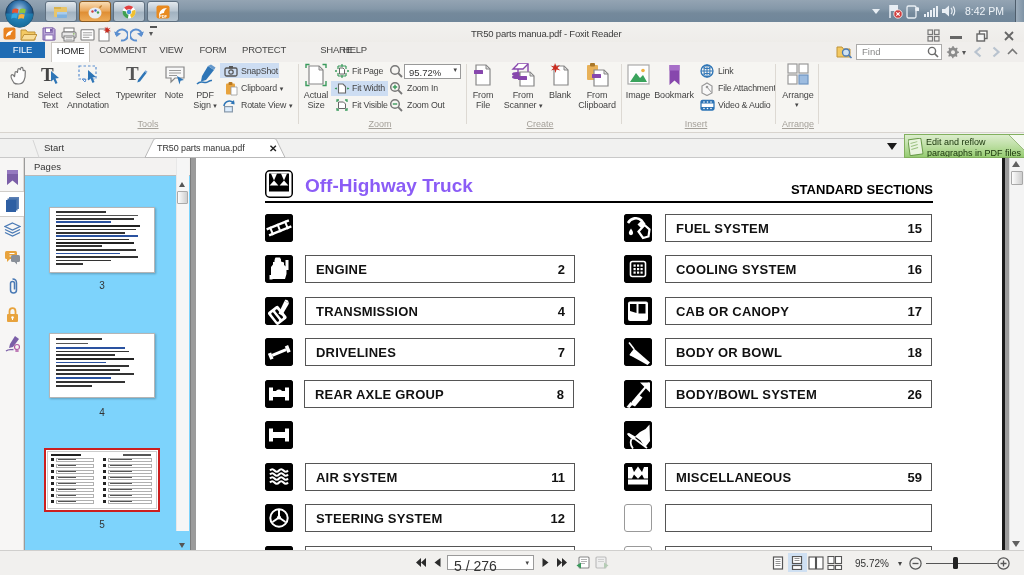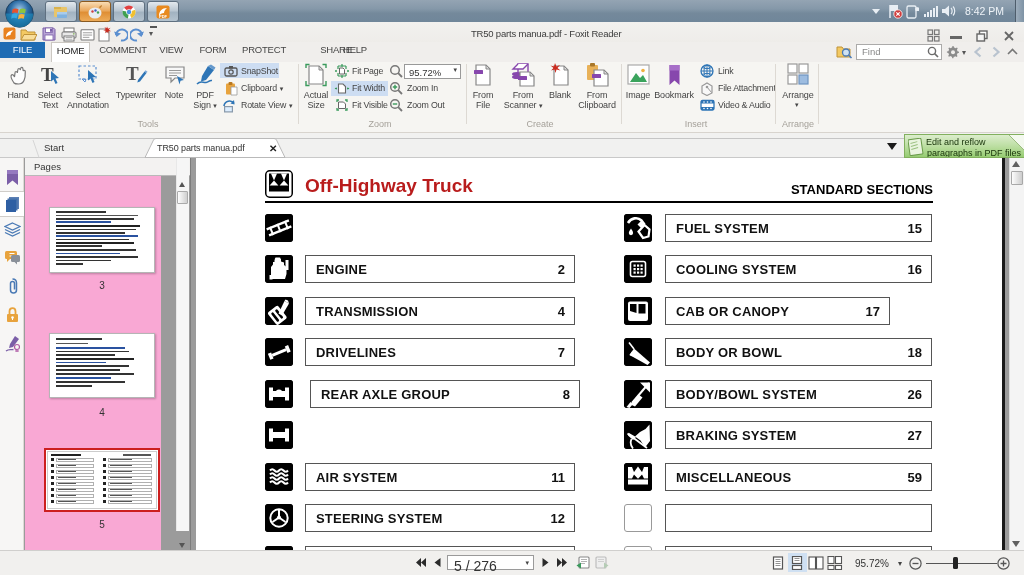--- a/index.html
+++ b/index.html
@@ -21,37 +21,37 @@
 #titletext { position:absolute; left:471px; top:28px; font-size:9.5px; letter-spacing:-0.2px; color:#3c3c3c; }
 
 
 #tabrow { position:absolute; left:0; top:42px; width:1024px; height:20px; background:#f0eeec; }
 .rtab { position:absolute; top:42px; height:16px; line-height:16px; font-size:9.5px; letter-spacing:-0.2px; color:#444; text-align:center; }
 #tab-file { left:0; width:45px; background:#1f6cb4; color:#fff; }
 #tab-home { left:51px; width:39px; background:#fff; color:#222; border:1px solid #ccc8c2; border-bottom:none; height:20px; }
 
 
 #ribbon { position:absolute; left:0; top:62px; width:1024px; height:71px; background:#f6f5f2; border-bottom:1px solid #d8d4ce; }
-.rlabel { position:absolute; font-size:9px; color:#a5a19a; width:80px; text-align:center; }
+.rlabel { position:absolute; font-size:9px; color:#a5a19a; width:80px; text-align:center;text-decoration:underline; }
 .rsep { position:absolute; height:60px; width:1px; background:#ddd9d3; }
 .rsmall { position:absolute; height:15px; font-size:8.8px; letter-spacing:-0.2px; color:#444; line-height:15px; white-space:nowrap; }
 .hl { background:#cdddf2; }
 .da:after { content:"▾"; font-size:7px; color:#444; margin-left:3px; }
 
 
 #doctabs { position:absolute; left:0; top:133px; width:1024px; height:25px; background:#f1f1f0; border-bottom:1px solid #c9c9c9; }
 #doctabs:after { content:""; position:absolute; left:0; top:5px; width:1024px; height:1px; background:#c5c5c5; }
 .dtab { position:absolute; font-size:11px; color:#333; }
 #tooltip { position:absolute; left:904px; top:134px; width:121px; height:24px; overflow:hidden;
   background:linear-gradient(#dcedcd 0%, #b9dd9e 55%, #96cc72 100%); border:1px solid #82b05e; font-size:9px; color:#173209; z-index:5; line-height:11px; white-space:nowrap; }
 
 
 #main { position:absolute; left:0; top:158px; width:1024px; height:392px; background:#9b9b9b; }
 #iconstrip { position:absolute; left:0; top:0; width:24px; height:392px; background:#f7f6f5; border-right:1px solid #dddad6; }
-#pagespanel { position:absolute; left:25px; top:0; width:136px; height:392px; background:#f9a8d4; }
+#pagespanel { position:absolute; left:25px; top:0; width:166px; height:392px; background:#7dd3fc; }
 #panelhead { position:absolute; left:0px; top:0; width:165px; height:18px; background:#f3f2f1; border-bottom:1px solid #b9b9b9; font-size:9.5px; color:#333; }
 #canvasedge { position:absolute; left:190px; top:0; width:1px; height:392px; background:#7c7c7c; }
 #page { position:absolute; left:196px; top:0; width:806px; height:392px; background:#fff; overflow:hidden; }
 #pageborder { position:absolute; left:1002px; top:0; width:3px; height:392px; background:#1a1a1a; }
 #vscroll { position:absolute; left:1009px; top:0; width:15px; height:392px; background:#f4f4f4; border-left:1px solid #dedede; }
 
 
 .icbox { position:absolute; width:28px; height:28px; background:#000; border-radius:3px; }
 .secbox { position:absolute; width:270px; height:28px; border:1px solid #555; background:#fff;
   font-weight:bold; font-size:13px; color:#111; }
@@ -604,21 +604,21 @@
     <div id="page">
 
       <svg style="position:absolute;left:69px;top:12px;" width="28" height="28" viewBox="0 0 28 28">
         <rect x="0.75" y="0.75" width="26.5" height="26.5" rx="4" fill="#fff" stroke="#000" stroke-width="1.5"></rect>
         <rect x="4" y="3.5" width="20" height="18" fill="#000"></rect>
         <polygon points="6,3.5 12,3.5 9,10.5" fill="#fff"></polygon>
         <polygon points="16,3.5 22,3.5 19,10.5" fill="#fff"></polygon>
         <polygon points="9,10.5 13.4,15.6 4.6,15.6" fill="#fff"></polygon>
         <polygon points="19,10.5 23.4,15.6 14.6,15.6" fill="#fff"></polygon>
       </svg>
-      <div style="position:absolute;left:109px;top:17px;font-size:19px;font-weight:bold;color:#b91c1c;">Off-Highway Truck</div>
+      <div style="position:absolute;left:109px;top:17px;font-size:19px;font-weight:bold;color:#8b5cf6;">Off-Highway Truck</div>
       <div style="position:absolute;left:437px;top:24px;width:300px;text-align:right;font-size:13px;font-weight:bold;color:#000;">STANDARD SECTIONS</div>
       <div style="position:absolute;left:69px;top:43px;width:668px;height:2px;background:#000;"></div>
       <svg class="icbox" style="left:69px;top:55.5px;" width="28" height="28" viewBox="0 0 28 28">
           <rect width="28" height="28" rx="3" fill="#000"></rect>
           <g transform="rotate(-22 14 14)">
             <rect x="2" y="9.5" width="24" height="2.4" fill="#fff"></rect>
             <rect x="2" y="16" width="24" height="2.4" fill="#fff"></rect>
             <rect x="5" y="9.5" width="2" height="9" fill="#fff"></rect>
             <rect x="13" y="9.5" width="2" height="9" fill="#fff"></rect>
             <rect x="21" y="9.5" width="2" height="9" fill="#fff"></rect>
@@ -678,21 +678,21 @@
       <div class="secbox" style="left:109px;top:138.5px;">
           <span class="nm">TRANSMISSION</span>
           <span class="no">4</span>
         </div>
       <svg class="icbox" style="left:428px;top:138.5px;" width="28" height="28" viewBox="0 0 28 28">
           <rect width="28" height="28" rx="3" fill="#000"></rect>
           <rect x="4" y="4.5" width="20" height="19.5" rx="2" fill="#fff"></rect>
           <path d="M6 7 L12.5 7 L12.5 16 L6 14 Z" fill="#000"></path>
           <path d="M14.5 7 L21.5 7 L21.5 16.5 L14.5 16.5 Z" fill="#000"></path>
         </svg>
-      <div class="secbox" style="left:469px;top:138.5px;width:225px;padding-left:29px;">
+      <div class="secbox" style="left:469px;top:138.5px;width:267px;padding-left:29px;">
           <span class="nm">CAB OR CANOPY</span>
           <span class="no">17</span>
         </div>
       <svg class="icbox" style="left:69px;top:180.0px;" width="28" height="28" viewBox="0 0 28 28">
           <rect width="28" height="28" rx="3" fill="#000"></rect>
           <g transform="rotate(-22 14 14)">
             <rect x="3" y="11.5" width="3.5" height="6.5" fill="#fff"></rect>
             <rect x="6.5" y="13" width="15" height="3" fill="#fff"></rect>
             <rect x="21.5" y="11" width="3.5" height="7" fill="#fff"></rect>
           </g>
@@ -711,21 +711,21 @@
           <span class="nm">BODY OR BOWL</span>
           <span class="no">18</span>
         </div>
       <svg class="icbox" style="left:69px;top:221.5px;" width="28" height="28" viewBox="0 0 28 28">
           <rect width="28" height="28" rx="3" fill="#000"></rect>
           <rect x="4" y="7.5" width="4" height="13" fill="#fff"></rect>
           <rect x="20" y="7.5" width="4" height="13" fill="#fff"></rect>
           <rect x="8" y="11" width="12" height="6" fill="#fff"></rect>
           <circle cx="14" cy="13" r="3.5" fill="#fff"></circle>
         </svg>
-      <div class="secbox" style="left:114px;top:221.5px;">
+      <div class="secbox" style="left:108px;top:221.5px;">
           <span class="nm">REAR AXLE GROUP</span>
           <span class="no">8</span>
         </div>
       <svg class="icbox" style="left:428px;top:221.5px;" width="28" height="28" viewBox="0 0 28 28">
           <rect width="28" height="28" rx="3" fill="#000"></rect>
           <polygon points="16,2.5 26,2.5 26,12.5" fill="#fff"></polygon>
           <path d="M25 3 L8 23" stroke="#fff" stroke-width="2"></path>
           <polygon points="6.5,24.5 14.5,14.5 18.5,17.5 11,26.5" fill="#fff"></polygon>
           <polygon points="2.5,27 6.5,22 9,24 5.5,28" fill="#fff"></polygon>
         </svg>
@@ -739,24 +739,20 @@
           <rect x="20" y="7.5" width="4" height="13" fill="#fff"></rect>
           <rect x="8" y="11" width="12" height="6" fill="#fff"></rect>
         </svg>
       <svg class="icbox" style="left:428px;top:263.0px;" width="28" height="28" viewBox="0 0 28 28">
           <rect width="28" height="28" rx="3" fill="#000"></rect>
           <polygon points="25.5,3.5 26,20 21,26.5 16.5,19.5 11,15.5 16,11 21.5,8" fill="#fff"></polygon>
           <path d="M3.5 12.5 L23 27" stroke="#fff" stroke-width="1.8"></path>
           <path d="M7.5 18 C6 21.5 6.5 24.5 9 27.5" stroke="#fff" stroke-width="1.8" fill="none"></path>
           <polygon points="5,12 12,16 9,19 4,14.5" fill="#fff"></polygon>
         </svg>
-      <div class="secbox" style="left:469px;top:263.0px;width:267px;">
-          <span class="nm">BRAKING SYSTEM</span>
-          <span class="no">27</span>
-        </div>
       <svg class="icbox" style="left:69px;top:304.5px;" width="28" height="28" viewBox="0 0 28 28">
           <rect width="28" height="28" rx="3" fill="#000"></rect>
           <g fill="none" stroke="#fff" stroke-width="2.1">
             <path d="M5 7.5 q2.2-2.4 4.5 0 t4.5 0 t4.5 0 t4.5 0"></path>
             <path d="M5 11.5 q2.2-2.4 4.5 0 t4.5 0 t4.5 0 t4.5 0"></path>
             <path d="M5 15.5 q2.2-2.4 4.5 0 t4.5 0 t4.5 0 t4.5 0"></path>
             <path d="M5 19.5 q2.2-2.4 4.5 0 t4.5 0 t4.5 0 t4.5 0"></path>
           </g>
         </svg>
       <div class="secbox" style="left:109px;top:304.5px;">

